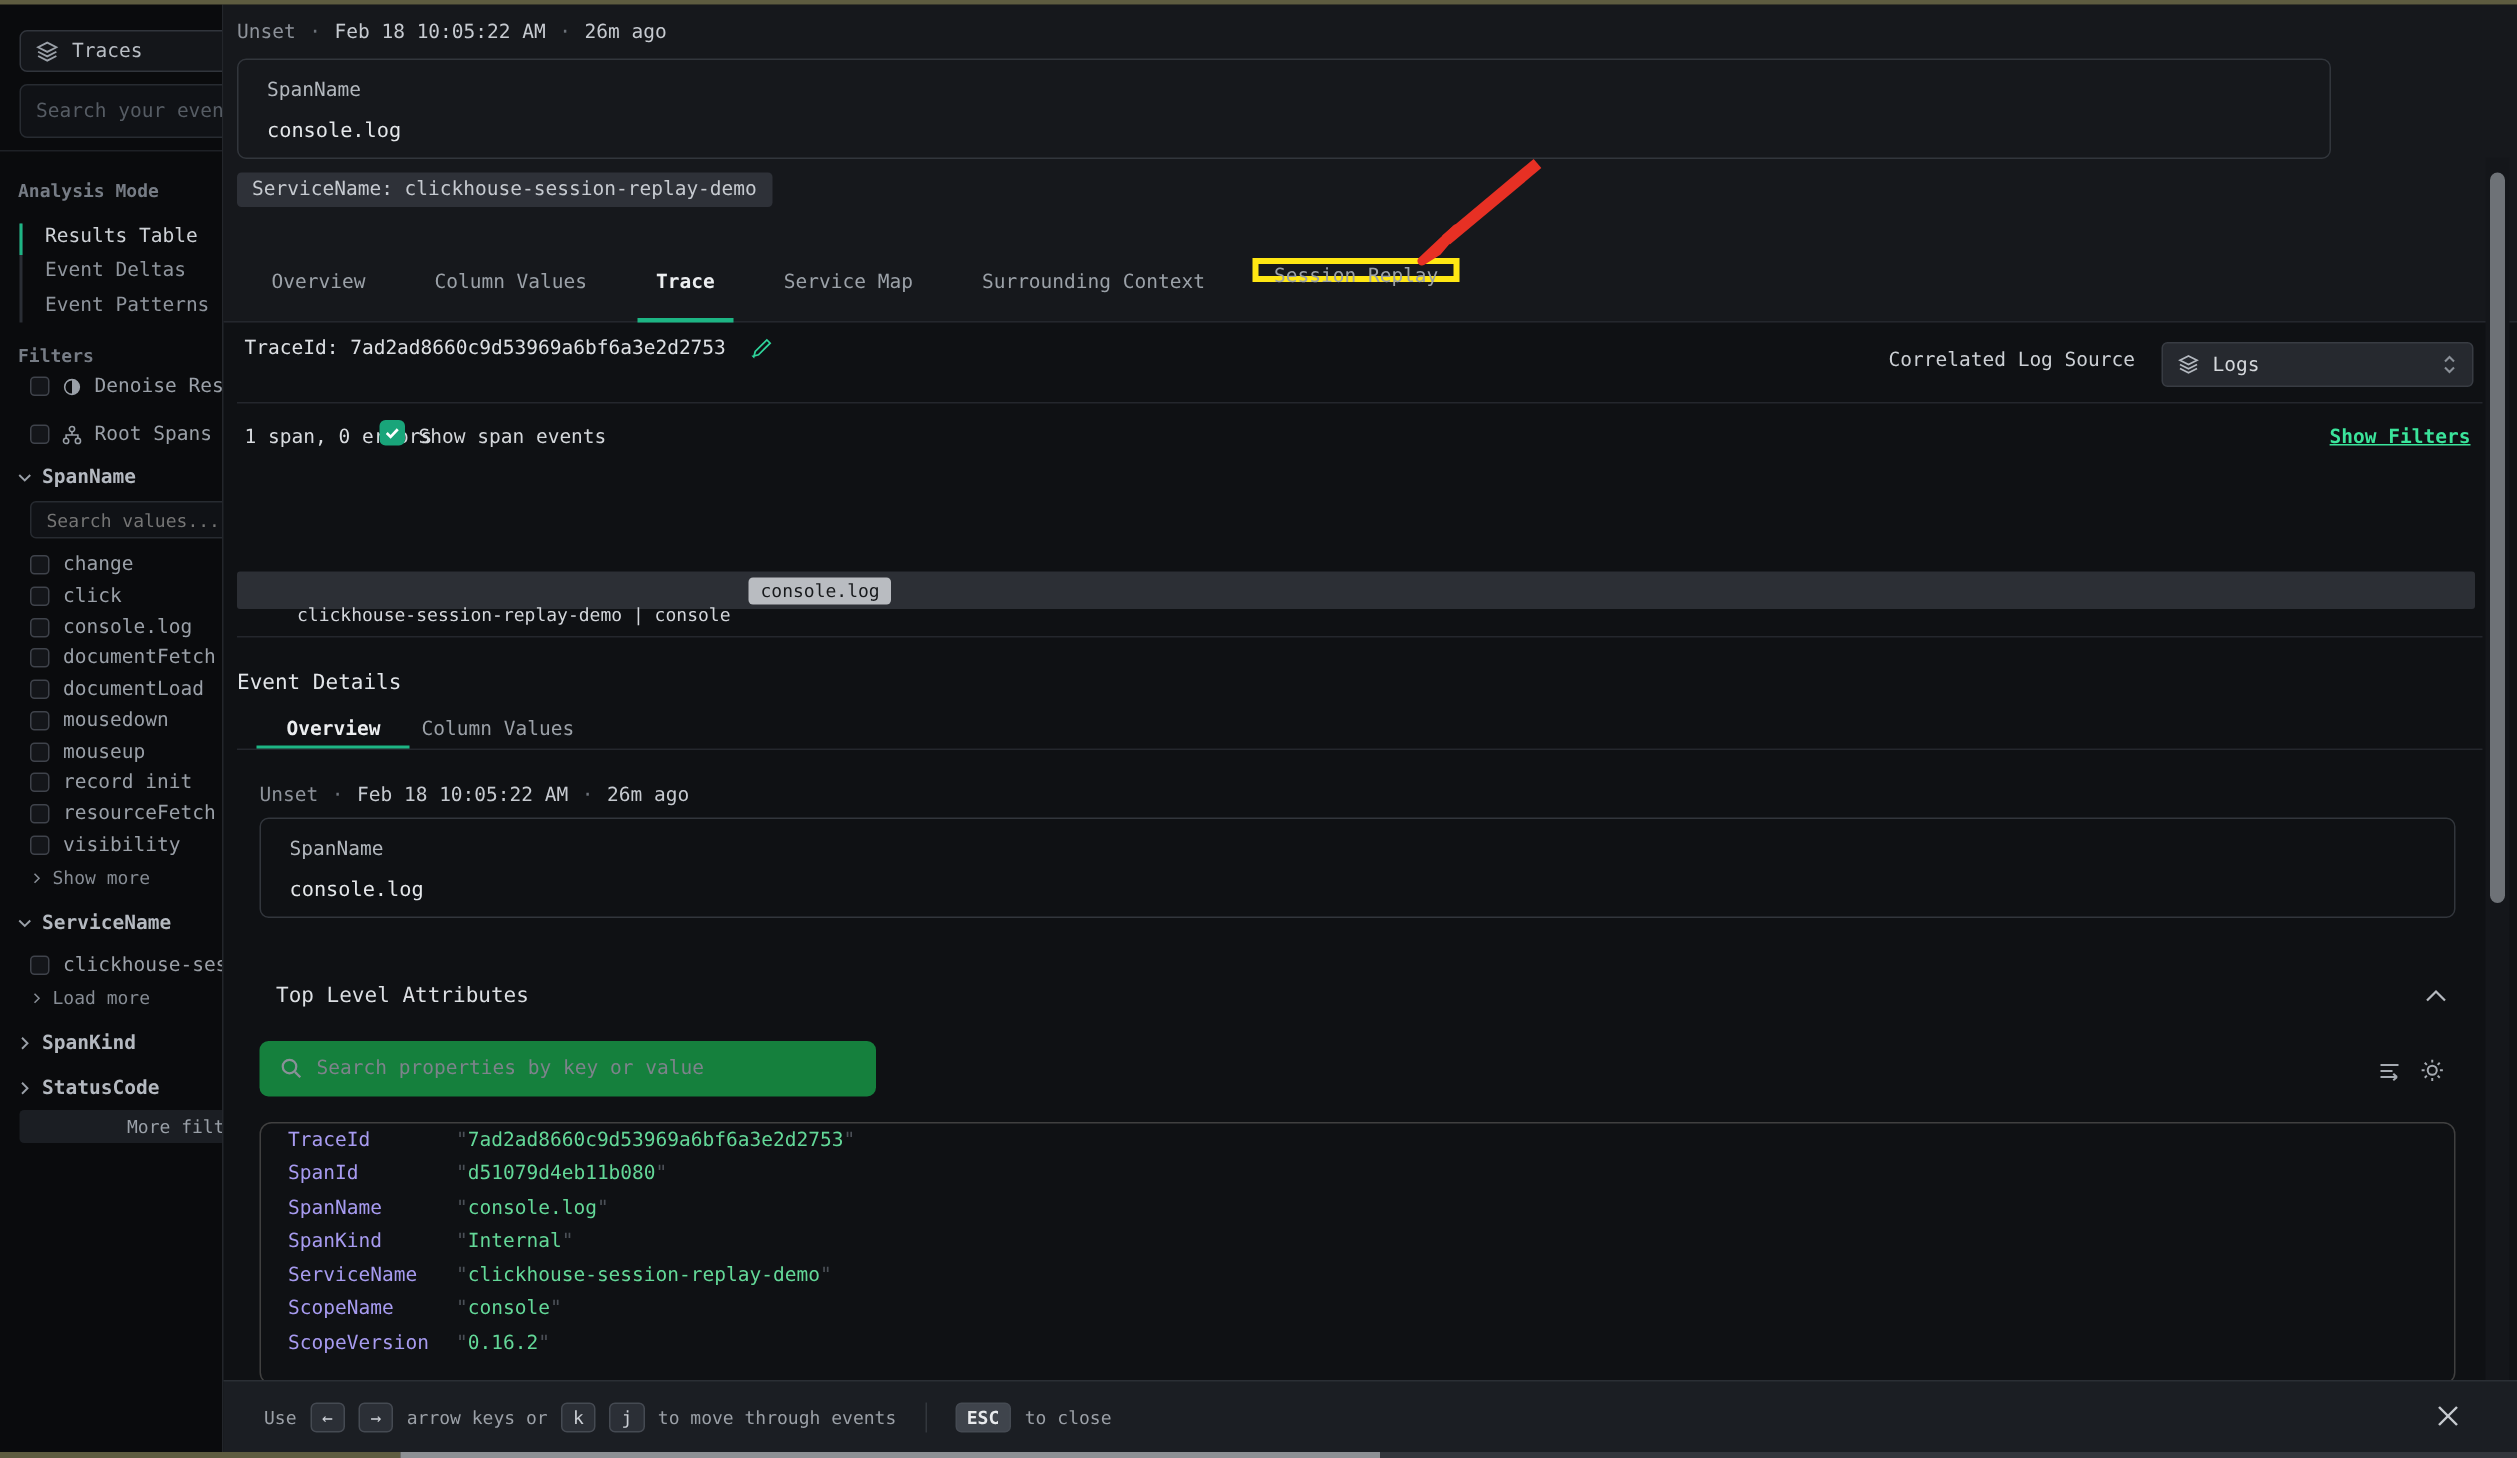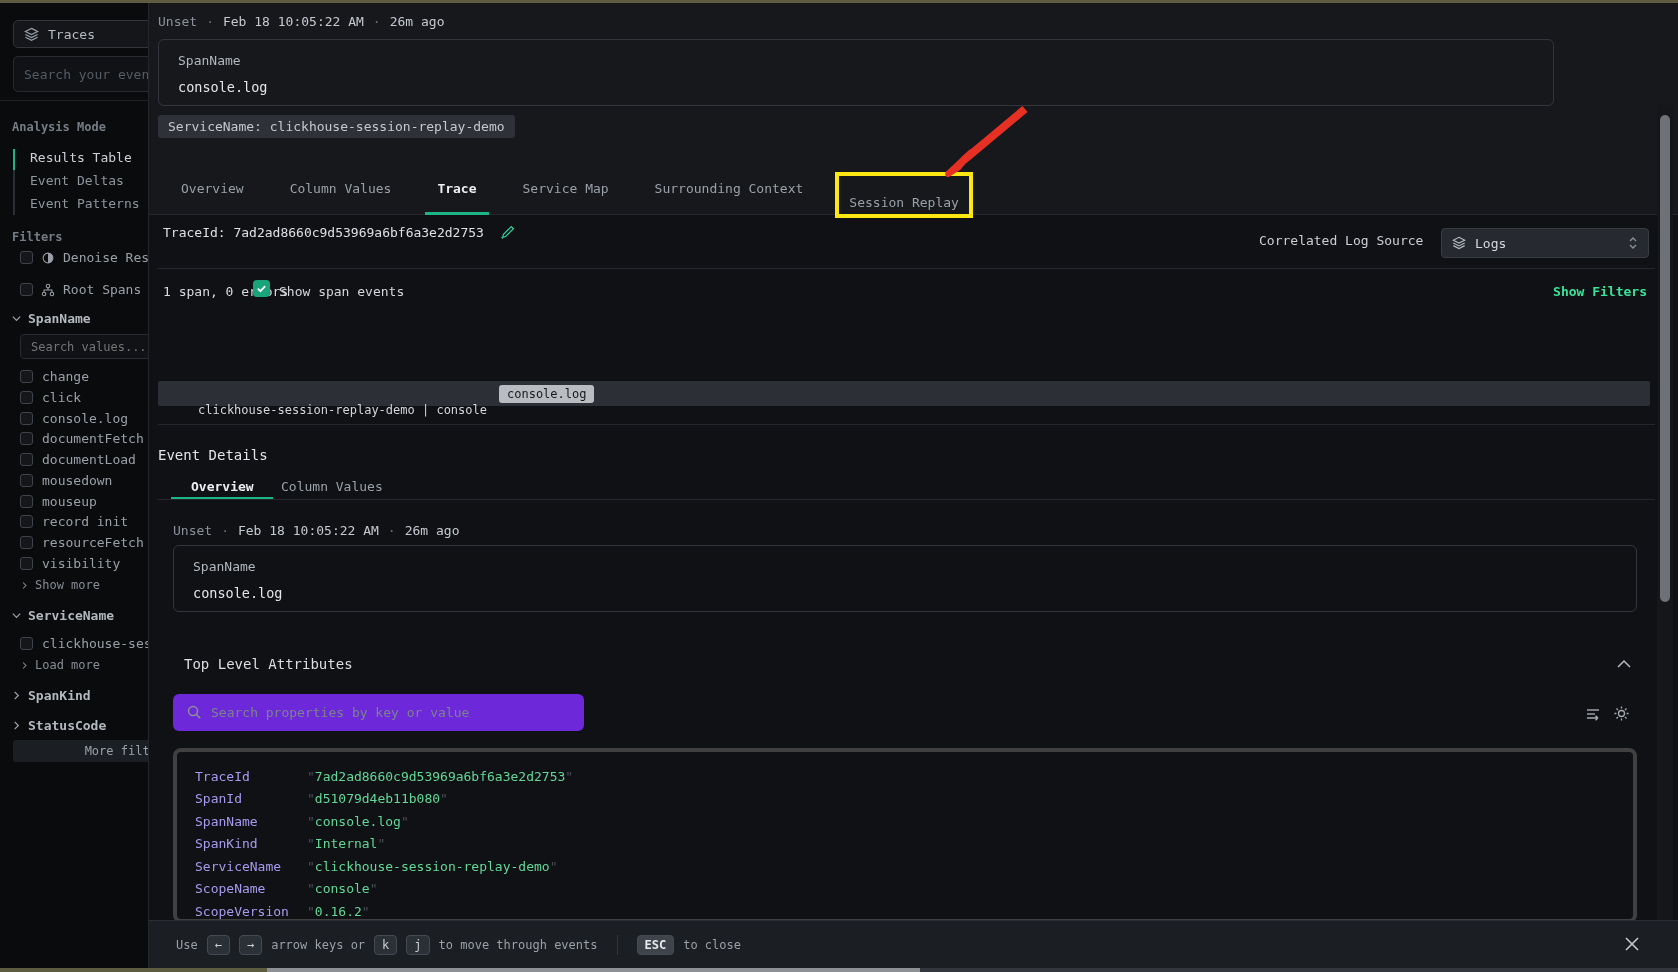--- a/index.html
+++ b/index.html
@@ -48,53 +48,53 @@
   .card { border:1px solid #32363c; border-radius:6px; background:transparent; }
   .card .c-label { position:absolute; left:19px; top:13px; font-size:13px; color:#b3b8be; }
   .card .c-value { position:absolute; left:19px; top:39px; font-size:13.5px; color:#e4e7ea; }
   .service-tag { left:9px; top:112px; display:inline-block; padding:4px 10px; background:#2e3138;
     border-radius:3px; font-size:13px; color:#c6cad0; }
 
   .tabs { left:32px; top:178px; display:flex; gap:46px; font-size:13px; color:#9ba1a8; }
   .tab { position:relative; height:16px; }
   .tab.active { color:#eceef0; font-weight:bold; }
   .tab.active::after { content:""; position:absolute; left:-12px; right:-12px; top:31px; height:3px; background:#1db584; }
-  .hl-yellow { border:4px solid #ffe713; padding:19px 10px; margin:-9px -14px; position:relative; z-index:2; }
+  .hl-yellow { border:4px solid #ffe713; padding:1px 10px; margin:-9px -14px; position:relative; z-index:2; }
 
   .traceid-row { left:9px; top:222px; height:44px; display:flex; align-items:flex-start; gap:16px; padding-left:5px;
     font-size:13px; color:#dde0e4; }
   .correlated-label { left:1110px; top:230px; font-size:13px; color:#ccd0d5; }
   .log-select { left:1292px; top:225px; width:208px; height:30px; background:#26292f; border:1px solid #383c43;
     border-radius:4px; display:flex; align-items:center; gap:9px; padding:0 10px; font-size:13px; color:#d5d8dc; }
   .log-select .updn { margin-left:auto; color:#8a9098; }
   .hdiv { height:1px; background:#24272d; }
   .spans-summary { left:14px; top:281px; font-size:13px; color:#d8dbdf; }
   .chk-on { left:104px; top:277px; width:17px; height:17px; background:#19a57a; border-radius:4px;
     display:flex; align-items:center; justify-content:center; }
   .show-span-events { left:130px; top:281px; font-size:13px; color:#d4d7db; }
-  .show-filters { right:31px; top:281px; font-size:13px; font-weight:bold; color:#3be49b; }
+  .show-filters { right:31px; top:281px; font-size:13px; font-weight:bold; color:#3be49b; text-decoration:underline; }
 
   .wf-bar { left:9px; top:378px; right:28px; height:25px; background:#2c2f35; border-radius:2px;
     display:flex; align-items:center; font-size:12px; color:#d3d6db; }
   .wf-label { margin-left:40px;margin-top:32px; }
   .wf-pill { margin-left:12px; background:#b9bcc1; color:#17191c; padding:2px 8px; border-radius:3px; }
 
   .ed-title { left:9px; top:444px; font-size:14px; font-weight:500; color:#e2e5e9; }
   .ed-tab { position:absolute; top:476px; font-size:13px; color:#9ba1a8; }
   .ed-tab.active { color:#eceef0; font-weight:bold; }
   .ed-underline { left:22px; top:494px; width:102px; height:3px; background:#1db584; }
   .tla-title { left:35px; top:653px; font-size:14px; font-weight:500; color:#dcdfe3; }
   .tla-search { left:24px; top:691px; width:411px; height:37px; }
-  .tla-search input { background:#6d28d9; border:none; border-radius:6px; padding-left:38px; }
+  .tla-search input { background:#15803d; border:none; border-radius:6px; padding-left:38px; }
   .tla-search input::placeholder { color:#7d838b; }
   .tla-search .mag { position:absolute; left:13px; top:10px; color:#8a9098; }
   .icon-btn { color:#a6abb2; }
 
-  .attr-card { left:24px; top:745px; width:1464px; height:175px; border:4px solid #404040;
-    border-radius:8px; padding-top:13px; overflow:hidden; }
+  .attr-card { left:24px; top:745px; width:1464px; height:175px; border:1px solid #404040;
+    border-radius:8px; overflow:hidden; }
   .attr-row { height:22.5px; display:flex; align-items:center; font-size:13px; padding-left:18px; }
   .attr-key { width:112px; color:#a79bf0; }
   .attr-val { color:#63d898; }
   .q { color:#4b5057; }
 
   .footer { left:0; right:0; top:917px; height:49px; background:#1b1e23; border-top:1px solid #2b2f35;
     display:flex; align-items:center; gap:9px; padding-left:27px; font-size:12px; color:#9ba0a7; }
   .kbd { background:#2b2f36; border:1px solid #454a52; border-radius:4px; padding:2px 7px;
     font-size:12px; color:#ccd0d6; line-height:14px; }
   .kbd.esc { background:#3f444c; color:#e8eaed; font-weight:bold; }

